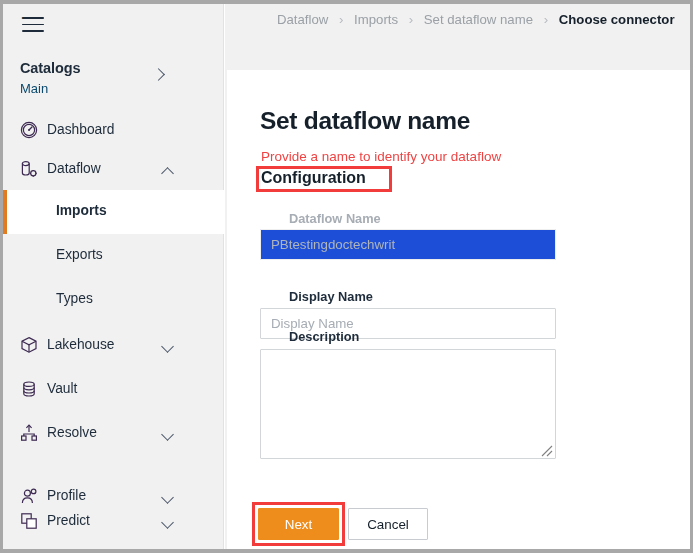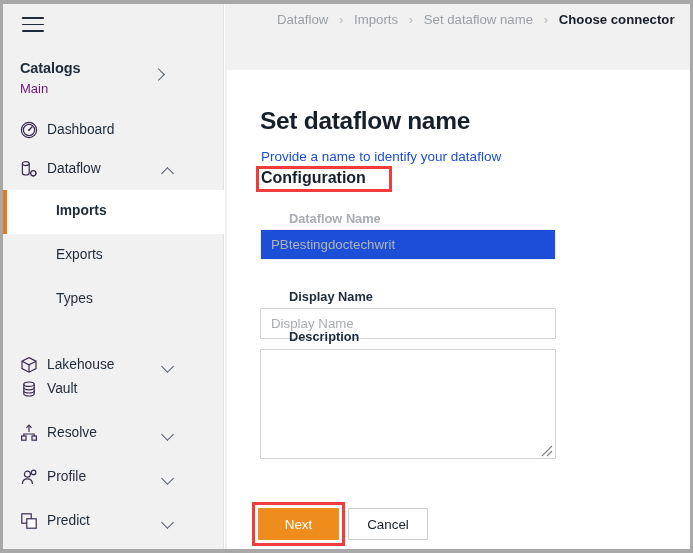--- a/index.html
+++ b/index.html
@@ -47,21 +47,21 @@
     width: 182px; height: 48px;
     cursor: pointer;
   }
   .catalogs-title {
     position: absolute; left: 17px; top: 3px;
     font-size: 14.5px; font-weight: bold; color: #1d2b3a;
     letter-spacing: -0.1px;
   }
   .catalogs-sub {
     position: absolute; left: 17px; top: 24px;
-    font-size: 13px; color: #701a75;
+    font-size: 13px; color: #0c4a6e;
   }
   .catalogs-chev {
     position: absolute; right: 22px; top: 13px;
     width: 9px; height: 9px;
     border-top: 1.5px solid #4a5568;
     border-right: 1.5px solid #4a5568;
     transform: rotate(45deg);
   }
 
   .nav-item {
@@ -149,21 +149,21 @@
   #page-title {
     position: absolute;
     left: 33px; top: 37px;
     font-size: 24.5px; font-weight: bold;
     color: #15202b;
     letter-spacing: -0.3px;
   }
   #page-sub {
     position: absolute;
     left: 34px; top: 79px;
-    font-size: 13.5px; color: #1d4ed8;
+    font-size: 13.5px; color: #ef4444;
   }
   #section-label {
     position: absolute;
     left: 34px; top: 99px;
     font-size: 16px; font-weight: bold;
     color: #15202b;
   }
   .redbox {
     position: absolute;
     border: 3px solid #f23b3b;
@@ -300,21 +300,21 @@
       <span class="indicator"></span>
       <span class="lbl">Imports</span>
     </div>
     <div class="sub-item" style="top:230px">
       <span class="lbl">Exports</span>
     </div>
     <div class="sub-item" style="top:274px">
       <span class="lbl">Types</span>
     </div>
 
-    <div class="nav-item" style="top:340px">
+    <div class="nav-item" style="top:320px">
       <span class="ico">
         <svg viewBox="0 0 20 20" width="20" height="20" fill="none" stroke="#3d2a52" stroke-width="1.2">
           <path d="M10 2.6 L17 6.2 V13.6 L10 17.2 L3 13.6 V6.2 Z"></path>
           <path d="M3 6.2 L10 9.8 L17 6.2"></path>
           <line x1="10" y1="9.8" x2="10" y2="17.2"></line>
         </svg>
       </span>
       <span class="lbl">Lakehouse</span>
       <span class="chev"></span>
     </div>
@@ -338,21 +338,21 @@
         <svg viewBox="0 0 20 20" width="20" height="20" fill="none" stroke="#3d2a52" stroke-width="1.2">
           <ellipse cx="10" cy="5.2" rx="5.2" ry="2.2"></ellipse>
           <path d="M4.8 5.2 v9.6 a5.2 2.2 0 0 0 10.4 0 v-9.6"></path>
           <path d="M4.8 8.6 a5.2 2.2 0 0 0 10.4 0"></path>
           <path d="M4.8 11.8 a5.2 2.2 0 0 0 10.4 0"></path>
         </svg>
       </span>
       <span class="lbl">Vault</span>
     </div>
 
-    <div class="nav-item" style="top:452px">
+    <div class="nav-item" style="top:471px">
       <span class="ico">
         <svg viewBox="0 0 20 20" width="20" height="20" fill="none" stroke="#3d2a52" stroke-width="1.2">
           <circle cx="8.4" cy="7.2" r="3"></circle>
           <path d="M3.4 17 q0 -5.2 5 -5.2 q5 0 5 5.2"></path>
           <circle cx="14.6" cy="5.4" r="2.3"></circle>
         </svg>
       </span>
       <span class="lbl">Profile</span>
       <span class="chev"></span>
     </div>

